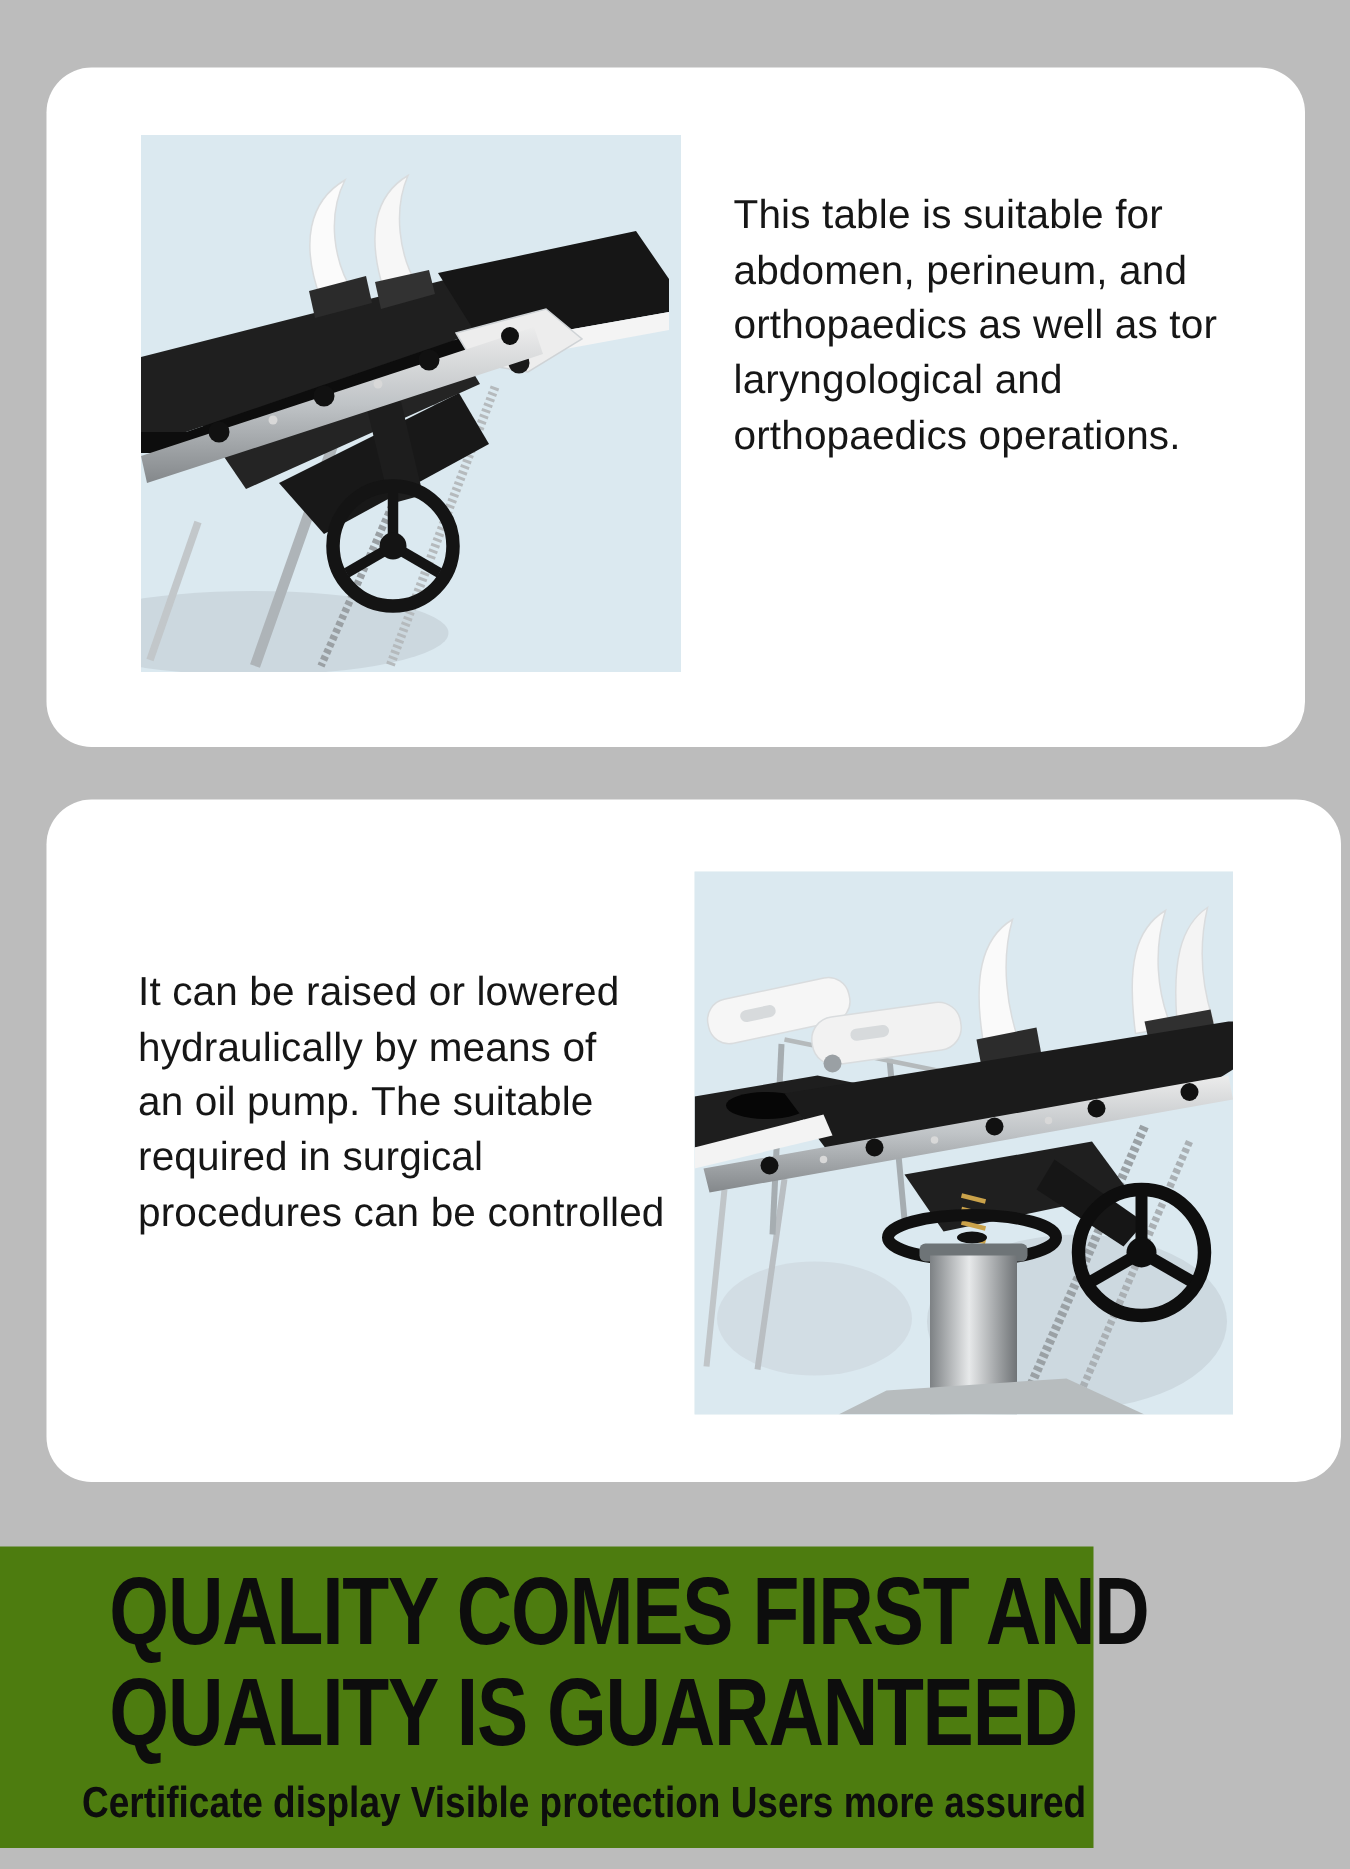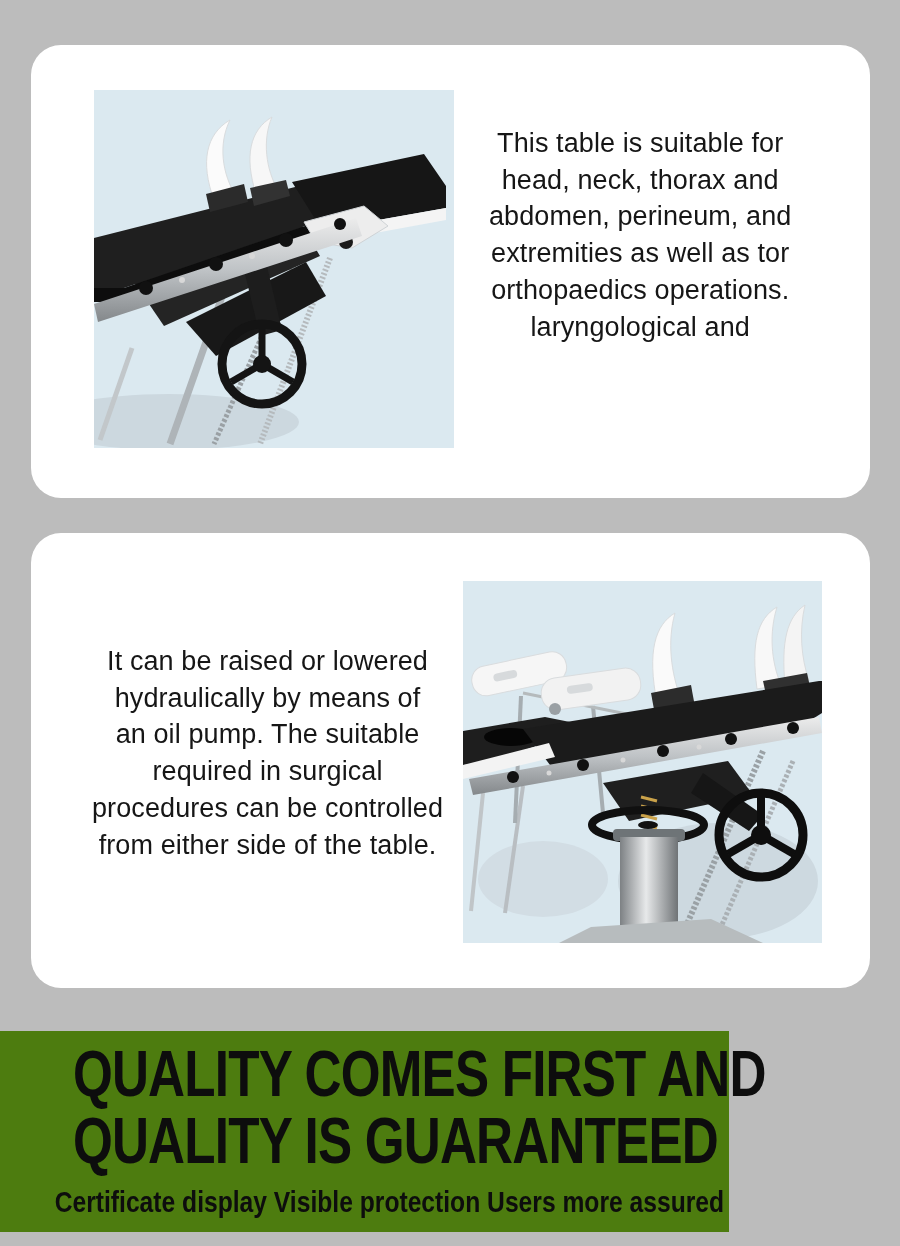--- a/index.html
+++ b/index.html
@@ -5,24 +5,23 @@
   html,body{margin:0;padding:0;}
   body{
     width:900px;height:1246px;position:relative;overflow:hidden;
     background:#bcbcbc;
     font-family:"Liberation Sans", sans-serif;
     color:#161616;
   }
   .card{
     position:absolute;left:31px;width:839px;background:#ffffff;
     border-radius:30px;
-    text-align:center;
   }
   .card.one{top:45px;height:453px;}
-  .card.two{top:533px;height:455px;}
+  .card.two{top:533px;height:455px;padding-left:24px;}
   .photo{
     position:absolute;background:#dbe9f0;overflow:hidden;
   }
   .photo.one{left:63px;top:45px;width:360px;height:358px;}
   .photo.two{left:432px;top:48px;width:359px;height:362px;}
   .photo svg{display:block;width:100%;height:100%;}
   .desc{position:absolute;}
   .desc.one{left:458px;top:80px;}
   .desc.two{left:61px;top:110px;}
   .desc .line{
@@ -109,36 +108,34 @@
         <circle cx="168" cy="274" r="40" fill="none" stroke="#141414" stroke-width="9"></circle>
         <line x1="168" y1="274" x2="168" y2="238" stroke="#141414" stroke-width="7"></line>
         <line x1="168" y1="274" x2="137" y2="292" stroke="#141414" stroke-width="7"></line>
         <line x1="168" y1="274" x2="199" y2="292" stroke="#141414" stroke-width="7"></line>
         <circle cx="168" cy="274" r="9" fill="#141414"></circle>
       </g>
     </svg>
   </div>
   <div class="desc one">
     <div class="line">This table is suitable for</div>
-    <div class="line">head, neck, thorax and</div>
     <div class="line">abdomen, perineum, and</div>
-    <div class="line">extremities as well as tor</div>
+    <div class="line">orthopaedics as well as tor</div>
+    <div class="line">laryngological and</div>
     <div class="line">orthopaedics operations.</div>
-    <div class="line">laryngological and</div>
   </div>
 </section>
 
 <section class="card two">
   <div class="desc two">
     <div class="line">It can be raised or lowered</div>
     <div class="line">hydraulically by means of</div>
     <div class="line">an oil pump. The suitable</div>
     <div class="line">required in surgical</div>
     <div class="line">procedures can be controlled</div>
-    <div class="line">from either side of the table.</div>
   </div>
   <div class="photo two">
     <svg viewBox="0 0 359 362" role="img" aria-label="surgical-table-hydraulic-column-photo">
       <defs>
         <linearGradient id="rail2" x1="0" y1="0" x2="0" y2="1">
           <stop offset="0" stop-color="#ececec"></stop>
             <stop offset="0.5" stop-color="#bfc3c6"></stop>
             <stop offset="1" stop-color="#84888b"></stop>
         </linearGradient>
         <linearGradient id="col2" x1="0" y1="0" x2="1" y2="0">

